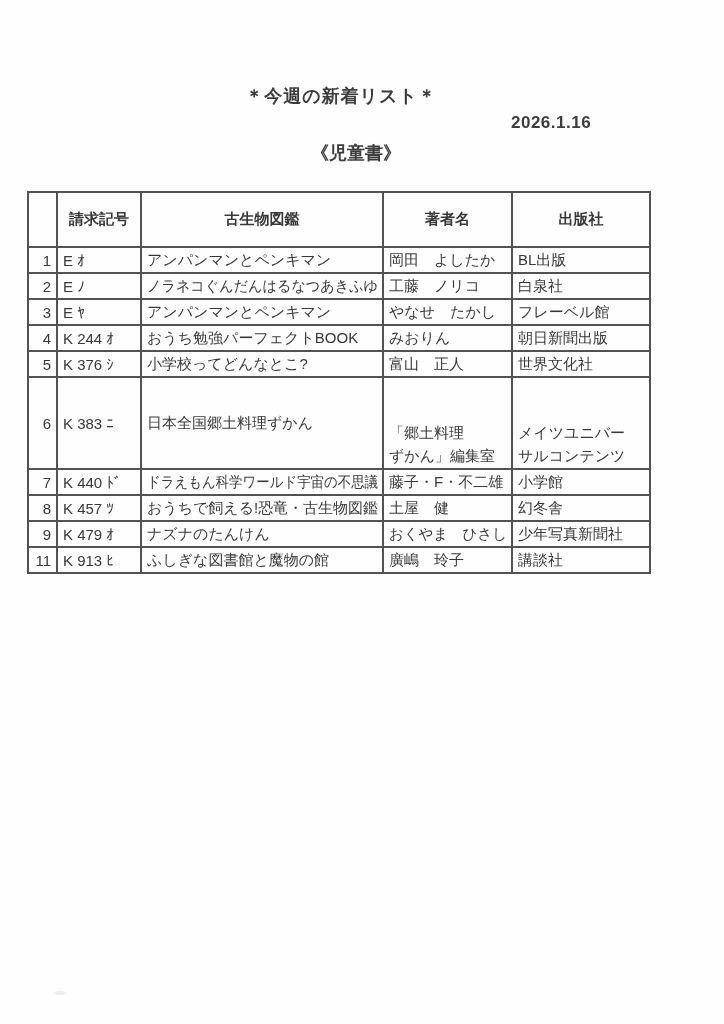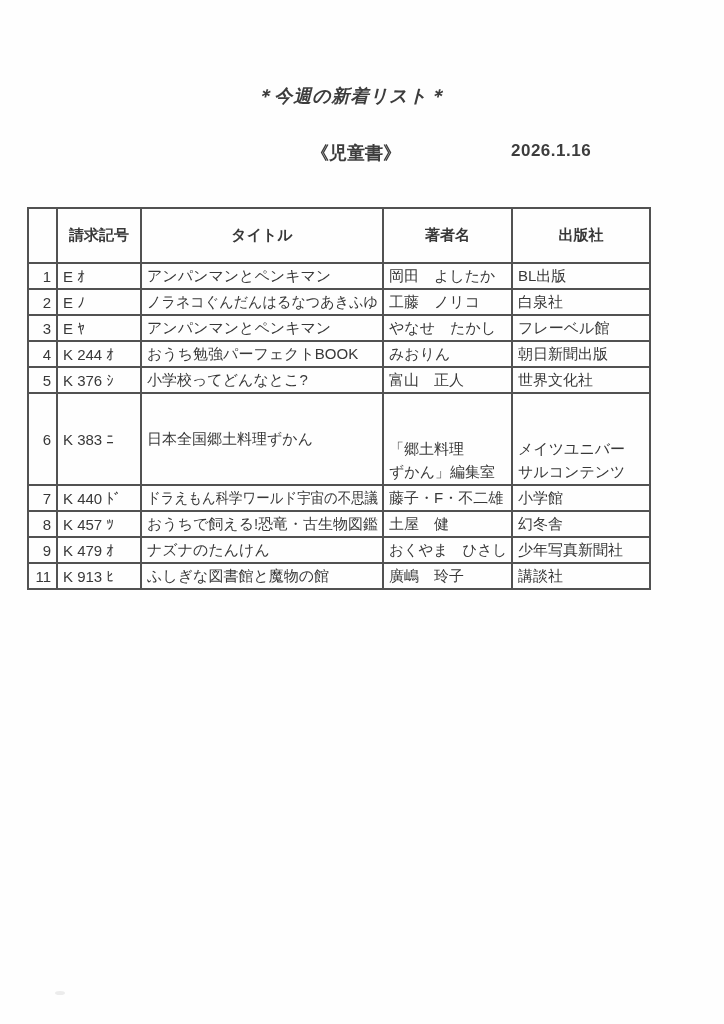--- a/index.html
+++ b/index.html
@@ -12,53 +12,51 @@
     position: relative;
     width: 724px;
     height: 1024px;
     background: #fefefe;
     overflow: hidden;
   }
   
   .doc-title {
     position: absolute;
     top: 84px;
-    left: 351px;
+    left: 341px;
     transform: translateX(-50%);
     font-size: 18px;
     font-weight: 600;
     letter-spacing: 1px;
     white-space: nowrap;
     color: #3d3d3d;
-    font-style: italic;
   }
   .doc-date {
     position: absolute;
     top: 113px;
     left: 511px;
     font-size: 17px;
     font-weight: 600;
     letter-spacing: 0.5px;
     color: #3d3d3d;
-    margin-top: 28px;
   }
   .doc-category {
     position: absolute;
     top: 141px;
     left: 356px;
     transform: translateX(-50%);
     font-size: 18px;
     font-weight: 600;
     white-space: nowrap;
     color: #3d3d3d;
   }
   
   .book-table {
     position: absolute;
-    top: 207px;
+    top: 191px;
     left: 27px;
     width: 622px;
     border-collapse: collapse;
     table-layout: fixed;
     font-size: 15px;
     color: #383838;
   }
   .book-table th, .book-table td {
     border: 2px solid #525252;
     overflow: hidden;
@@ -118,21 +116,21 @@
       <col style="width:29px">
       <col style="width:84px">
       <col style="width:242px">
       <col style="width:129px">
       <col style="width:138px">
     </colgroup>
     <thead>
       <tr>
         <th></th>
         <th>請求記号</th>
-        <th>タイトル</th>
+        <th>古生物図鑑</th>
         <th>著者名</th>
         <th>出版社</th>
       </tr>
     </thead>
     <tbody>
         <tr>
     <td class="num">1</td>
     <td class="call"><span class="fit">E ｵ</span></td>
     <td class="title"><span class="fit">アンパンマンとペンキマン</span></td>
     <td class="author"><span class="fit">岡田　よしたか</span></td>

